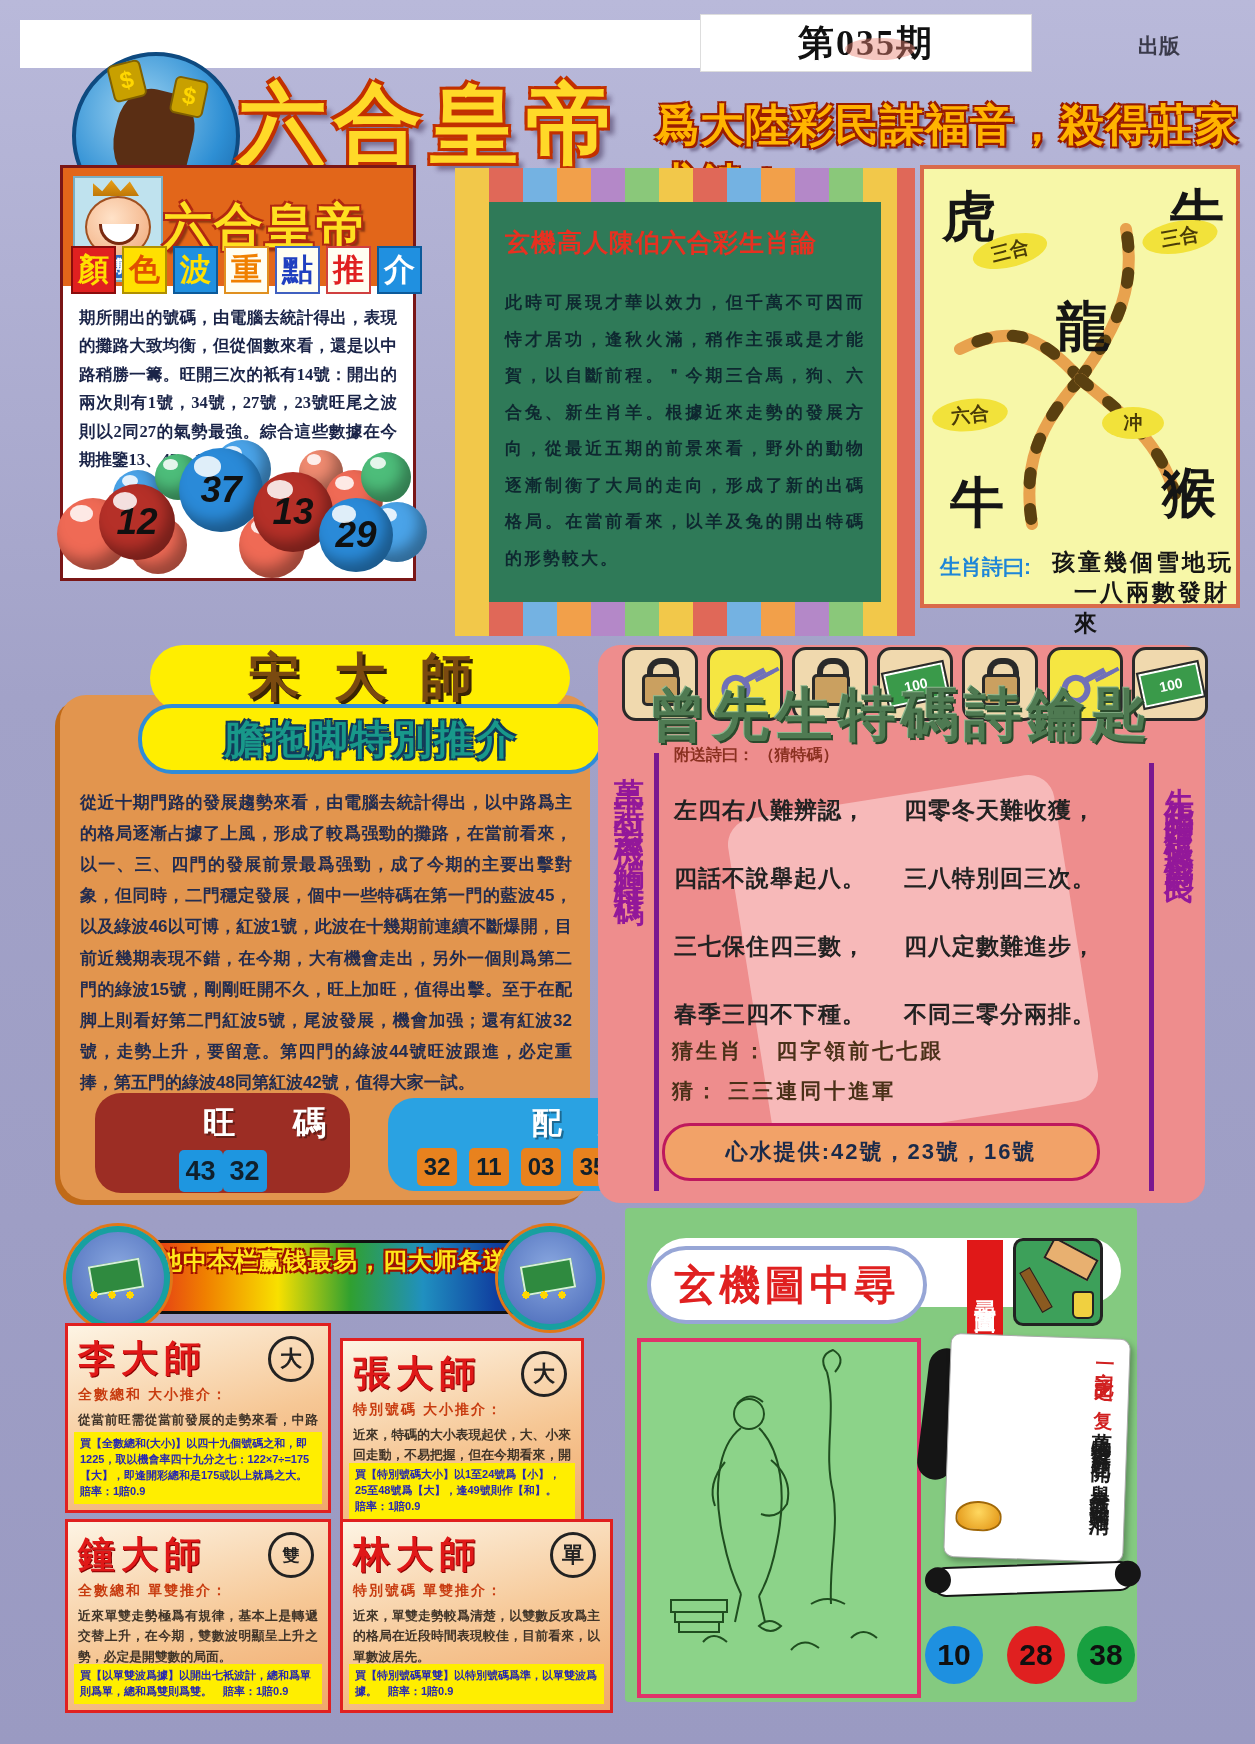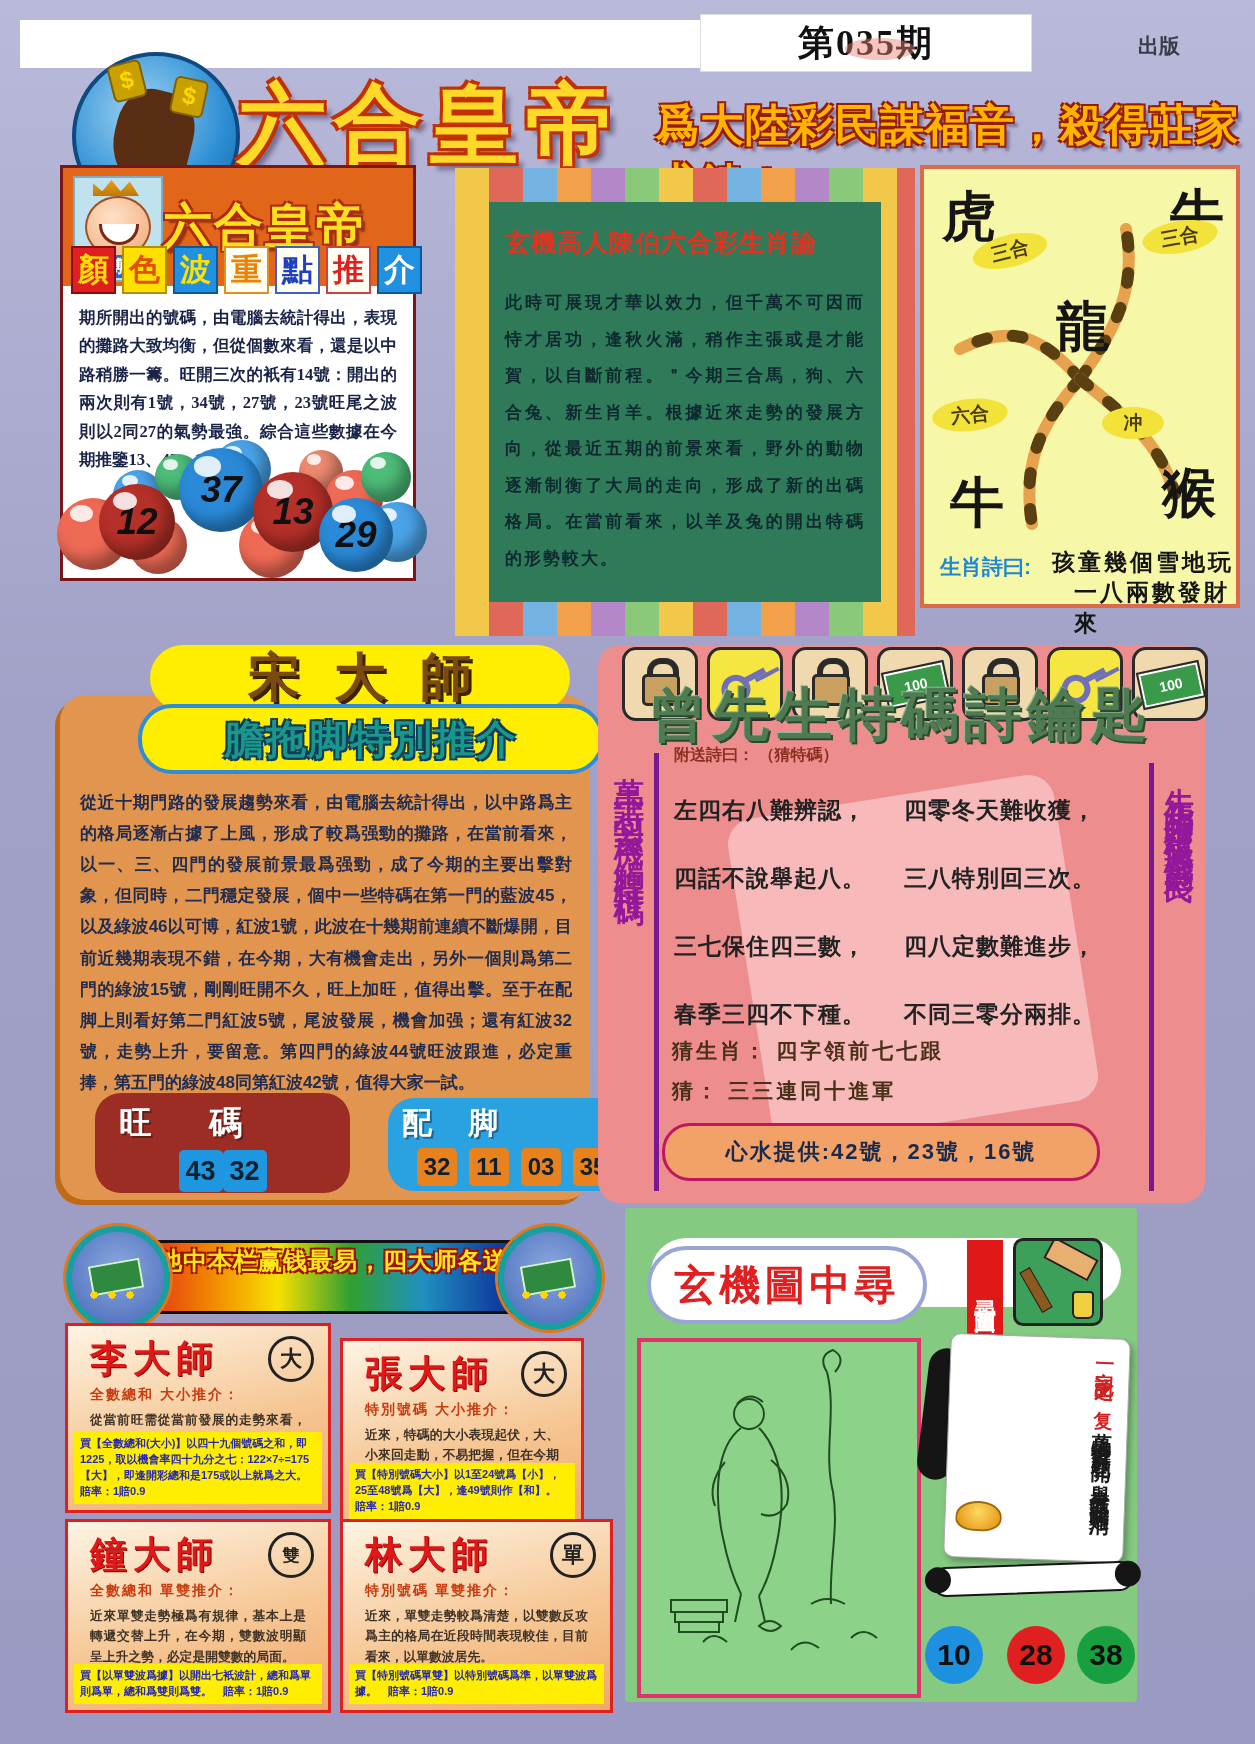--- a/index.html
+++ b/index.html
@@ -92,22 +92,22 @@
   .song-title{font-size:52px;font-weight:bold;color:#7a4a10;letter-spacing:34px;text-indent:34px;
       text-shadow:3px 3px 0 #3a2404;}
   .song-pill2{left:138px;top:704px;width:458px;height:62px;background:#ffee00;border:4px solid #2f8cd8;
       border-radius:34px;display:flex;align-items:center;justify-content:center;}
   .song-sub{font-size:40px;font-weight:bold;color:#18988a;letter-spacing:2px;
       text-shadow:-2px -2px 0 #123a5a,2px -2px 0 #123a5a,-2px 2px 0 #123a5a,2px 2px 0 #123a5a;}
   .song-body{position:absolute;left:20px;top:92px;width:492px;font-size:17px;font-weight:bold;
       color:#222c50;line-height:1.83;text-align:justify;}
   .hotcap{left:95px;top:1093px;width:255px;height:100px;background:#9c2d24;border-radius:26px;}
   .paircap{left:388px;top:1098px;width:254px;height:93px;background:#2aa2e2;border-radius:26px;}
-  .caplabel{text-align:left;font-size:33px;font-weight:bold;color:#fff;letter-spacing:24px;text-indent:24px;
-      margin-top:8px;text-shadow:2px 2px 0 rgba(0,0,0,.35);}
+  .caplabel{text-align:right;font-size:33px;font-weight:bold;color:#fff;letter-spacing:24px;text-indent:24px;
+      margin-top:8px;text-shadow:2px 2px 0 rgba(0,0,0,.35);margin-left:44px;}
   .numrow{display:flex;justify-content:center;gap:0;margin-top:4px;}
   .numrow .sq{width:44px;height:42px;display:flex;align-items:center;justify-content:center;
       font-size:27px;font-weight:bold;color:#10202c;border-radius:5px;}
   .sqb{background:#1e96e0;}
   .sqo{background:#e8821e;}
 
   
   .zeng{left:598px;top:645px;width:607px;height:558px;background:#ee8d8d;border-radius:22px;}
   .zeng-wm{position:absolute;left:150px;top:150px;width:330px;height:330px;background:rgba(255,230,230,.5);
       border-radius:26px;transform:rotate(-9deg);}
@@ -152,21 +152,21 @@
       background:radial-gradient(circle at 50% 40%,#8aa8e0,#4868b8);box-shadow:0 0 0 3px #e07818;}
   .moneyc .bill{position:absolute;left:18px;top:30px;width:48px;height:26px;background:#2f8a3f;
       border:2px solid #d8f0d8;transform:rotate(-10deg);}
   .moneyc .coins{position:absolute;left:12px;top:56px;width:60px;height:14px;
       background:radial-gradient(circle 6px at 10px 7px,#ffd700 60%,transparent 61%),
                  radial-gradient(circle 6px at 28px 7px,#ffd700 60%,transparent 61%),
                  radial-gradient(circle 6px at 46px 7px,#ffd700 60%,transparent 61%);}
 
   
   .master{position:absolute;border:3px solid #e02020;background:linear-gradient(165deg,#fdf4e4 0%,#f6c795 55%,#f0a86a 100%);
-      box-sizing:border-box;padding:8px 22px;}
+      box-sizing:border-box;padding:8px 10px;}
   .m-name{font-size:37px;font-weight:bold;color:#e01818;letter-spacing:6px;display:inline-block;
       text-shadow:1px 1px 0 #8a0000;}
   .m-badge{position:absolute;right:14px;top:10px;width:40px;height:40px;border:3px solid #222;border-radius:50%;
       display:flex;align-items:center;justify-content:center;font-size:22px;font-weight:bold;color:#222;background:transparent;}
   .m-sub{font-size:14px;font-weight:bold;color:#c83c10;letter-spacing:2px;margin-top:2px;}
   .m-body{font-size:12.8px;font-weight:bold;color:#403428;line-height:1.6;margin-top:6px;text-align:justify;}
   .m-note{position:absolute;left:6px;right:6px;bottom:6px;background:#ffee00;color:#2828b0;
       font-size:11px;font-weight:bold;line-height:1.45;padding:4px 6px;}
 
   

